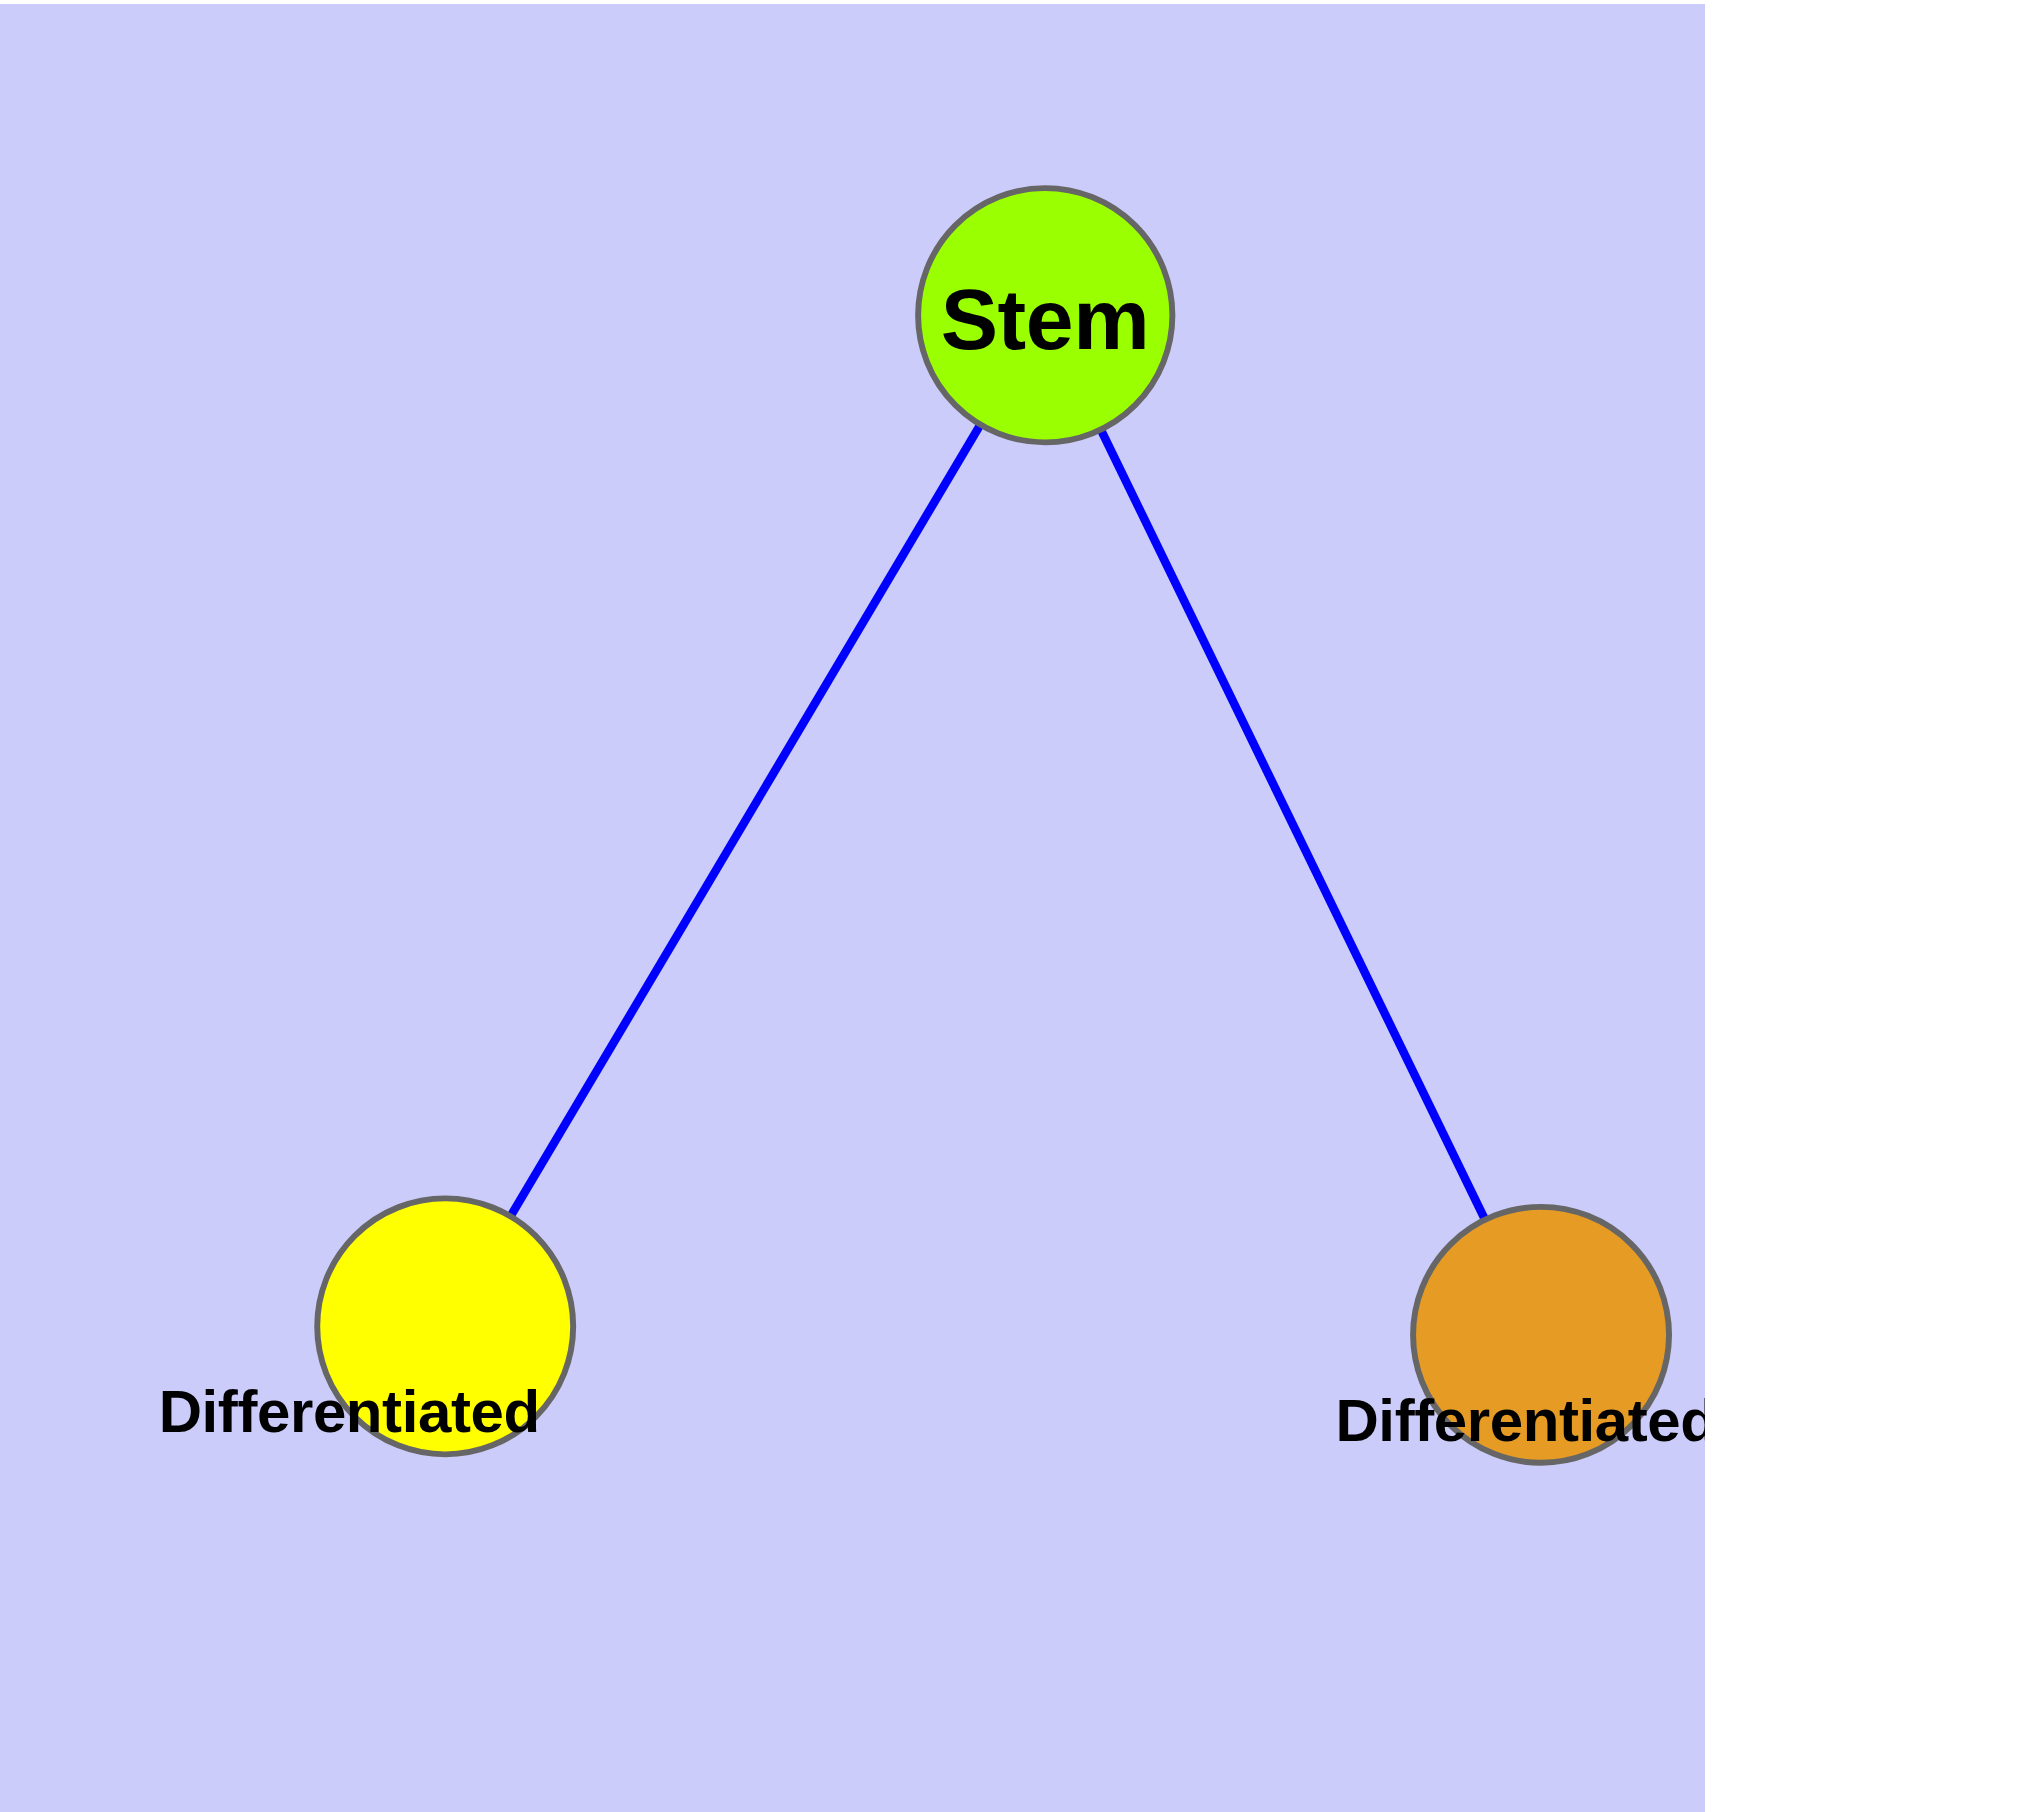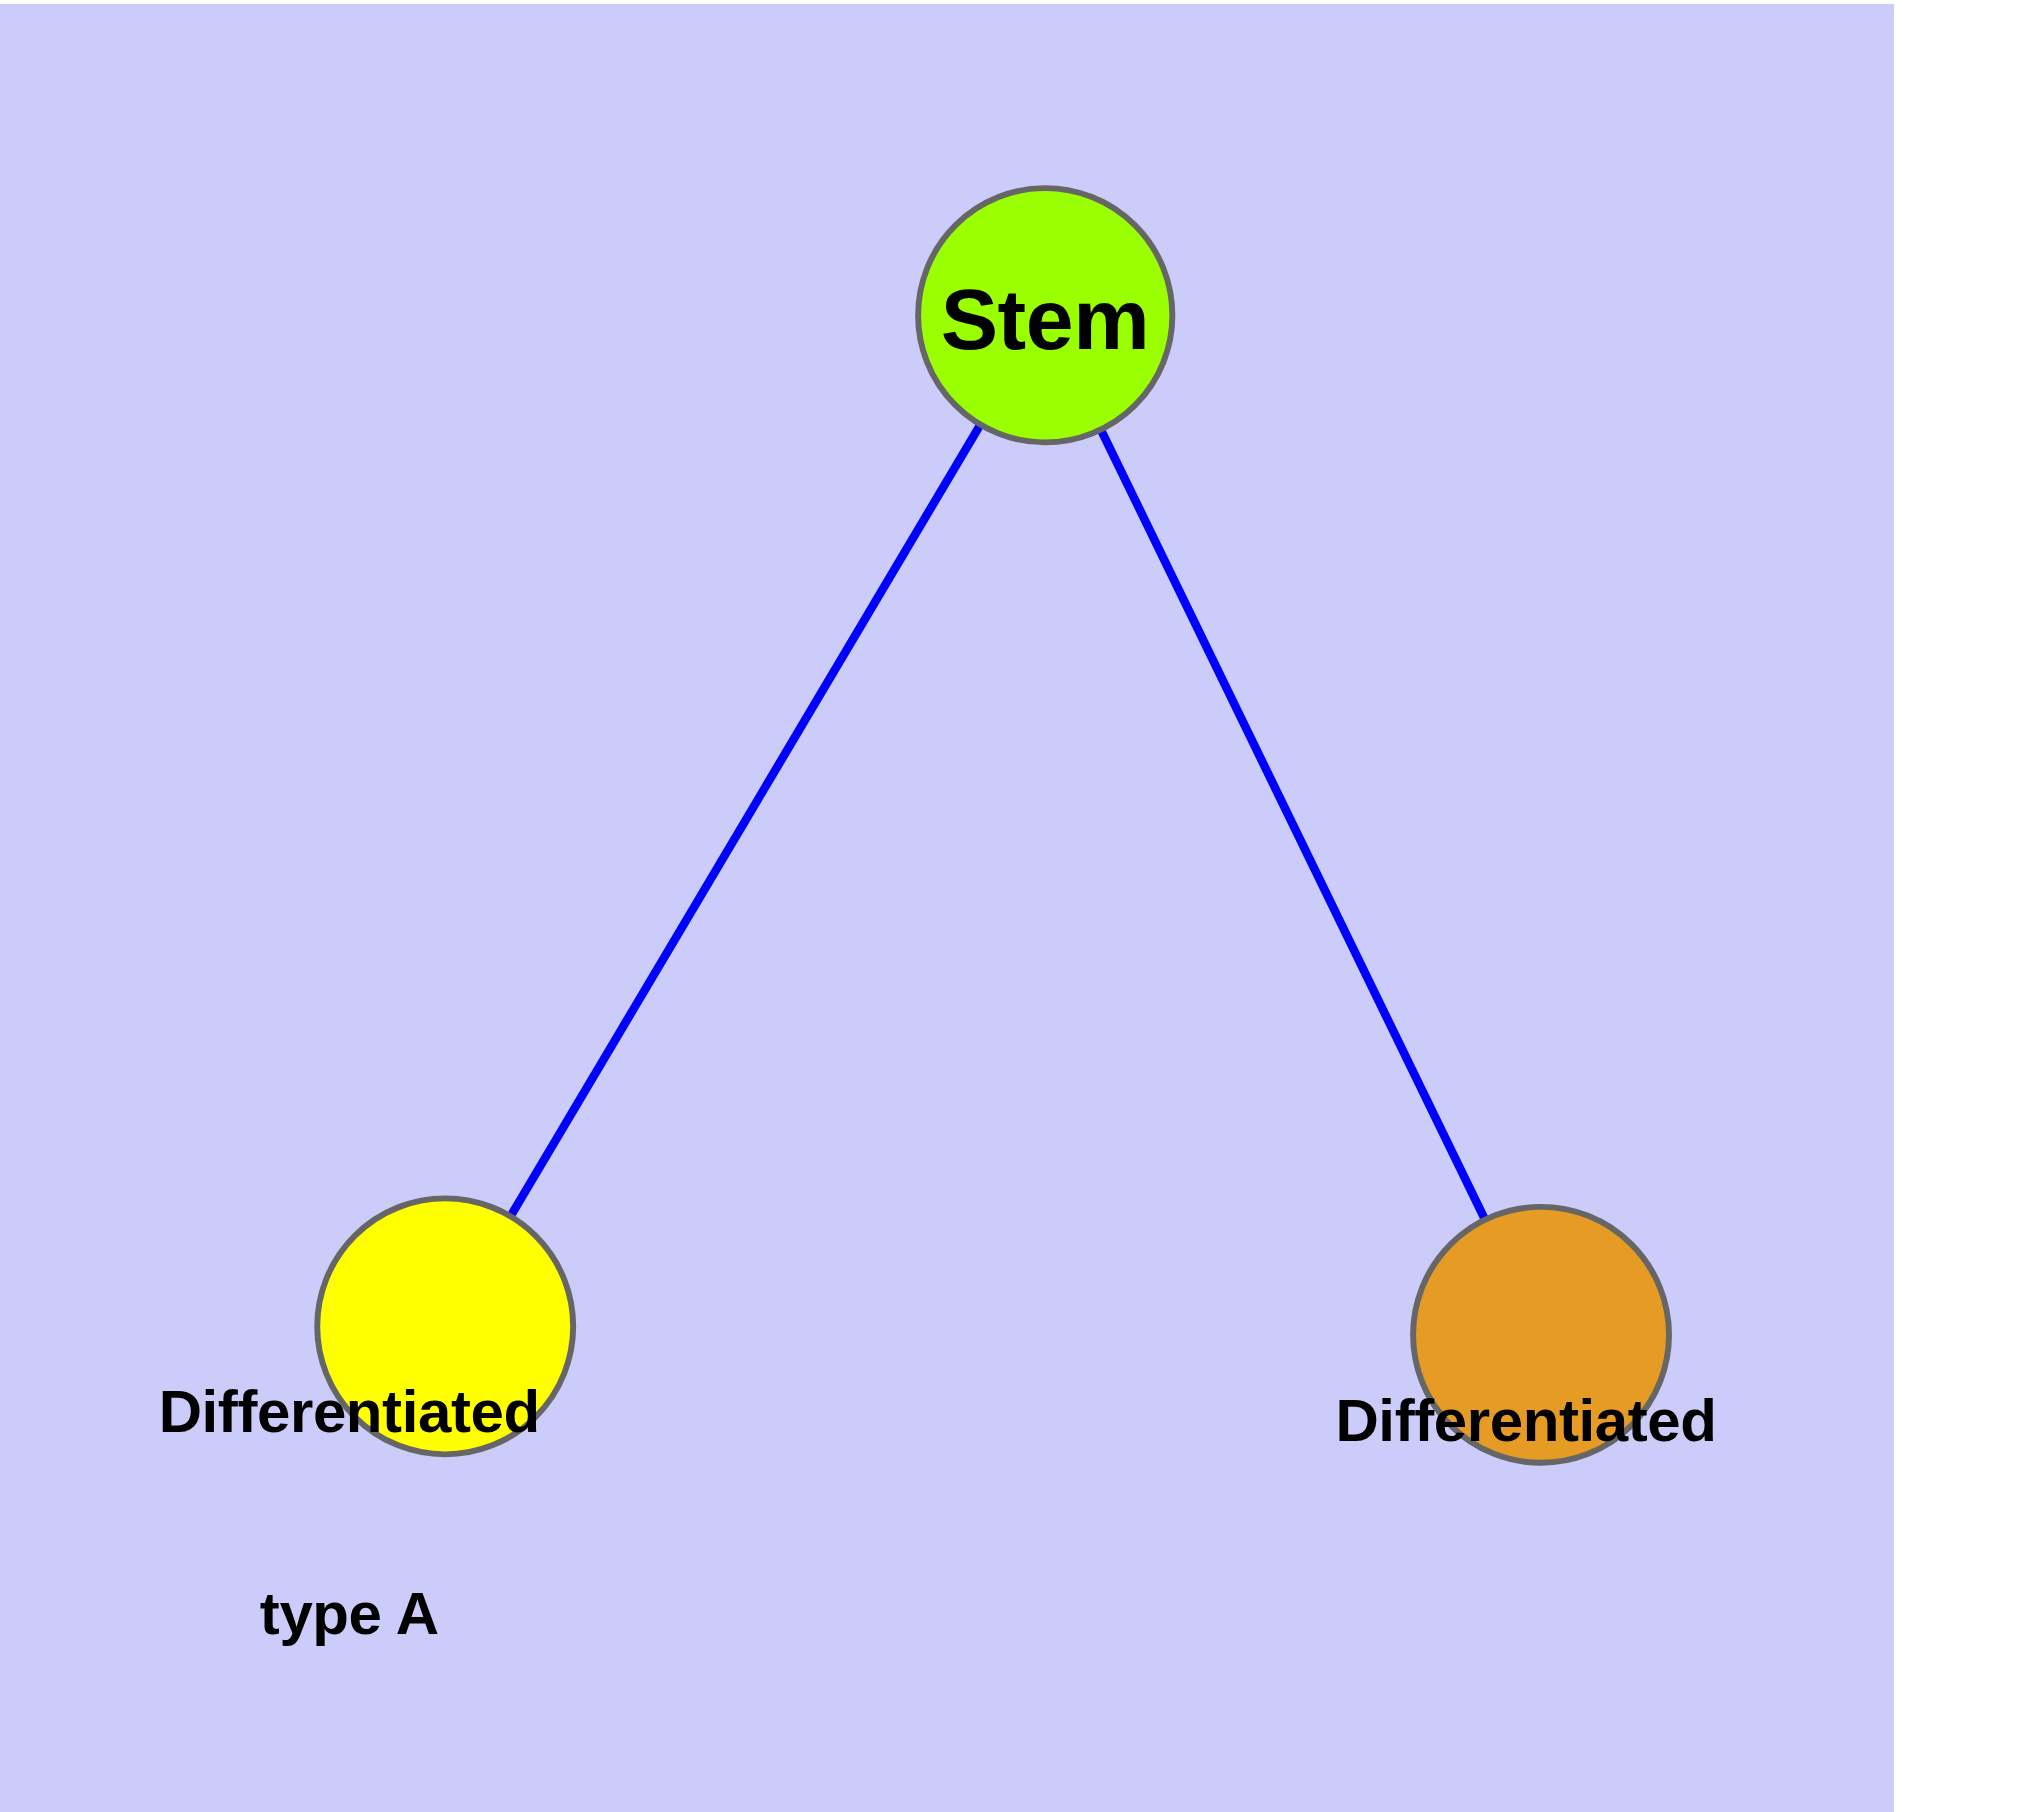--- a/index.html
+++ b/index.html
@@ -2,21 +2,21 @@
 <html style="font-size:13.6px"><head>
 <meta charset="utf-8">
 <style>
   html, body {
     margin: 0;
     padding: 0;
     background: #ffffff;
   }
   #canvas {
     position: relative;
-    width: 1894px;
+    width: 1705px;
     height: 1812px;
     background: #ffffff;
     overflow: hidden;
     font-family: "Liberation Sans", sans-serif;
   }
   #plot-bg {
     position: absolute;
     left: 0;
     top: 4.2px;
     width: 2021px;
@@ -76,21 +76,20 @@
       <circle cx="1233" cy="372" r="150" fill="#9aff00" stroke="#666666" stroke-width="7"></circle>
       <circle cx="525" cy="1565" r="151" fill="#ffff00" stroke="#666666" stroke-width="7"></circle>
       <circle cx="1818" cy="1575" r="151" fill="#e59b24" stroke="#666666" stroke-width="7"></circle>
     </g>
   </svg>
 
   <div class="node-label" id="label-stem">Stem</div>
 
   <div class="node-label" id="label-diffA">
     <div>Differentiated</div>
-    <div>type A</div>
   </div>
 
   <div class="node-label" id="label-diffB">
     <div>Differentiated</div>
   </div>
 
 </div>
 
 
 </body></html>

